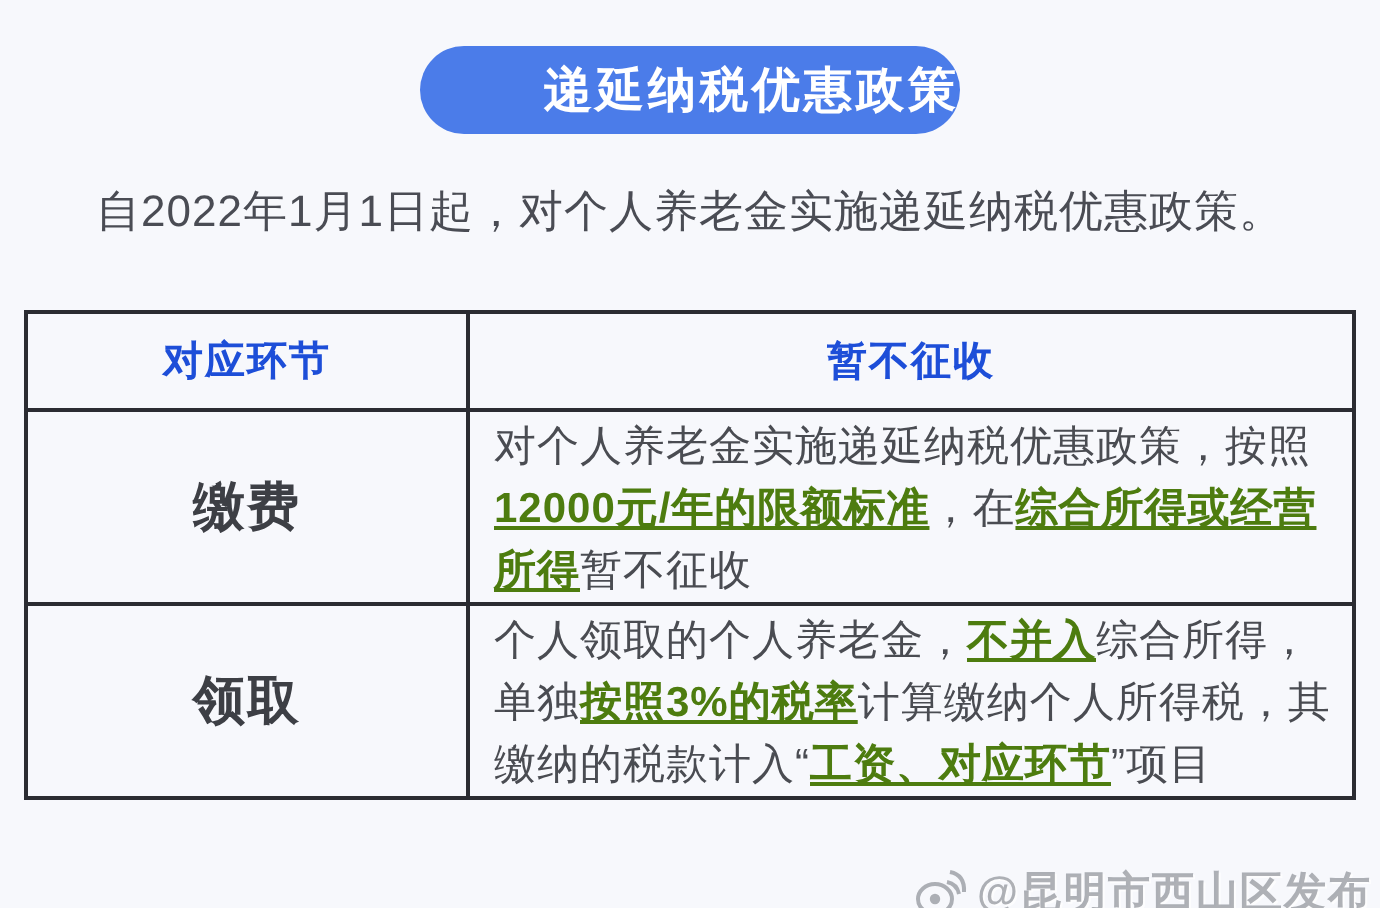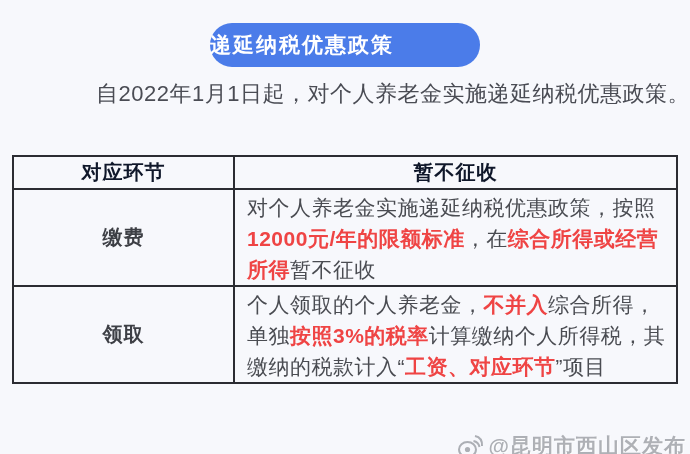--- a/index.html
+++ b/index.html
@@ -20,80 +20,81 @@
     position: absolute;
     left: 50%;
     top: 23px;
     transform: translateX(-50%);
     width: 270px;
     height: 44px;
     background: #4b7ce9;
     border-radius: 22px;
     display: flex;
     align-items: center;
-    justify-content: flex-start;
+    justify-content: flex-end;
     color: #ffffff;
-    font-size: 21px;
+    font-size: 24px;
     font-weight: bold;
     letter-spacing: 2px;
   }
   .subtitle {
     position: absolute;
-    top: 79px;
+    top: 91px;
     left: 0;
     width: 690px;
-    text-align: right;
+    text-align: center;
     font-size: 22px;
     color: #4a4c54;
     letter-spacing: 0.5px;
   }
   table.policy-table {
     position: absolute;
     top: 155px;
     left: 12px;
     width: 666px;
     border-collapse: collapse;
     table-layout: fixed;
     background: transparent;
   }
   table.policy-table th,
   table.policy-table td {
     border: 2px solid #2b2c32;
   }
   table.policy-table col.c-stage { width: 221px; }
   th.col-header {
-    height: 33px;
+    height: 49px;
     font-size: 20px;
     font-weight: bold;
-    color: #0f172a;
+    color: #1d4ed8;
     text-align: center;
     letter-spacing: 1px;
   }
   td.stage-cell {
     text-align: center;
     vertical-align: middle;
-    font-size: 20px;
+    font-size: 26px;
     font-weight: bold;
     color: #3d3f45;
     letter-spacing: 1px;
   }
   td.content-cell {
     vertical-align: top;
     padding: 2px 8px 0 12px;
     font-size: 21px;
     line-height: 31px;
     color: #4a4c52;
     letter-spacing: 0.5px;
   }
   .row-pay td { height: 97px; }
   .row-invest td { height: 63px; }
   .row-withdraw td { height: 90px; }
   .hl {
-    color: #ef4444;
+    color: #4d7c0f;
     font-weight: bold;
+    text-decoration: underline;
   }
   .watermark {
     position: absolute;
     right: 4px;
     bottom: -6px;
     display: flex;
     align-items: center;
     gap: 5px;
     color: rgba(112,114,122,0.55);
     font-size: 21px;

